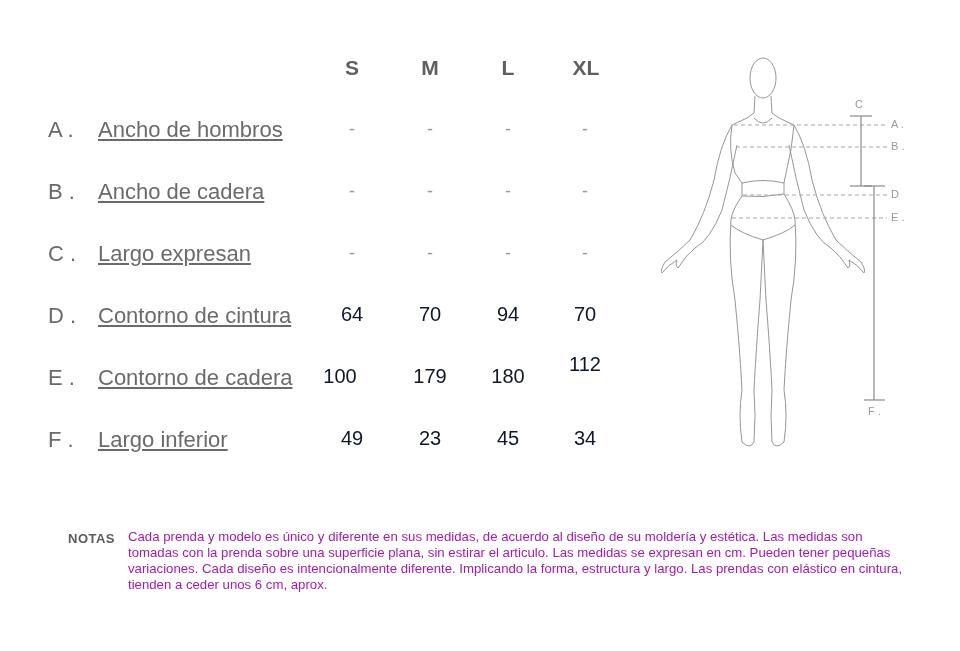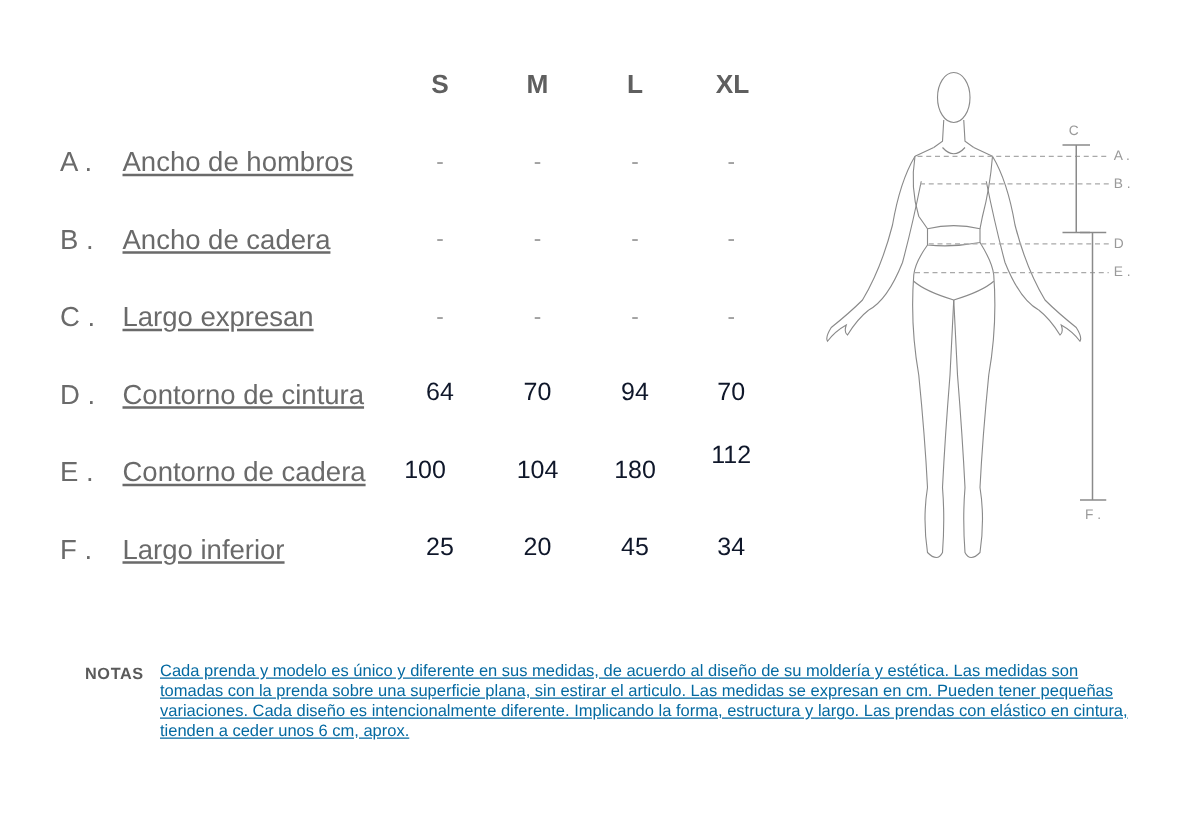--- a/index.html
+++ b/index.html
@@ -10,21 +10,21 @@
          width: 60px; text-align: center; }
   .row { position: absolute; left: 48px; height: 30px; font-size: 22px; color: #6a6a6a; }
   .row .letter { position: absolute; left: 0; width: 36px; }
   .row .label { position: absolute; left: 50px; white-space: nowrap; text-decoration: underline; }
   .cell { position: absolute; width: 70px; text-align: center; font-size: 20px; color: #0f172a; }
   .cell.dash { color: #9a9a9a; font-size: 18px; }
   .notes { position: absolute; left: 48px; top: 529px; width: 860px; }
   .notes .title { position: absolute; left: 0; top: 2px; font-size: 13px; font-weight: bold;
                   color: #5a5a5a; letter-spacing: 0.5px; padding-left: 20px; }
   .notes .text { position: absolute; left: 80px; top: 0; width: 785px; font-size: 13.2px;
-                 line-height: 16px; color: #0369a1; text-decoration: underline; }
+                 line-height: 16px; color: #a21caf; }
   .figure { position: absolute; left: 650px; top: 50px; width: 280px; height: 410px; }
 </style>
 </head>
 <body>
 
 <div class="size-table">
   <div class="hdr" style="left:322px">S</div>
   <div class="hdr" style="left:400px">M</div>
   <div class="hdr" style="left:478px">L</div>
   <div class="hdr" style="left:556px">XL</div>
@@ -63,30 +63,30 @@
   <div class="cell" style="left:317px;top:303px">64</div>
   <div class="cell" style="left:395px;top:303px">70</div>
   <div class="cell" style="left:473px;top:303px">94</div>
   <div class="cell" style="left:550px;top:303px">70</div>
 
   <div class="row" style="top:365px">
     <span class="letter">E .</span>
     <span class="label">Contorno de cadera</span>
   </div>
   <div class="cell" style="left:305px;top:365px">100</div>
-  <div class="cell" style="left:395px;top:365px">104</div>
+  <div class="cell" style="left:395px;top:365px">179</div>
   <div class="cell" style="left:473px;top:365px">180</div>
   <div class="cell" style="left:550px;top:353px">112</div>
 
   <div class="row" style="top:427px">
     <span class="letter">F .</span>
     <span class="label">Largo inferior</span>
   </div>
-  <div class="cell" style="left:317px;top:427px">25</div>
-  <div class="cell" style="left:395px;top:427px">20</div>
+  <div class="cell" style="left:317px;top:427px">49</div>
+  <div class="cell" style="left:395px;top:427px">23</div>
   <div class="cell" style="left:473px;top:427px">45</div>
   <div class="cell" style="left:550px;top:427px">34</div>
 </div>
 
 <div class="figure">
   <svg width="280" height="410" viewBox="0 0 280 410">
     <g fill="none" stroke="#8a8a8a" stroke-width="0.9">
 
       <ellipse cx="113" cy="28" rx="13" ry="20"></ellipse>
 

